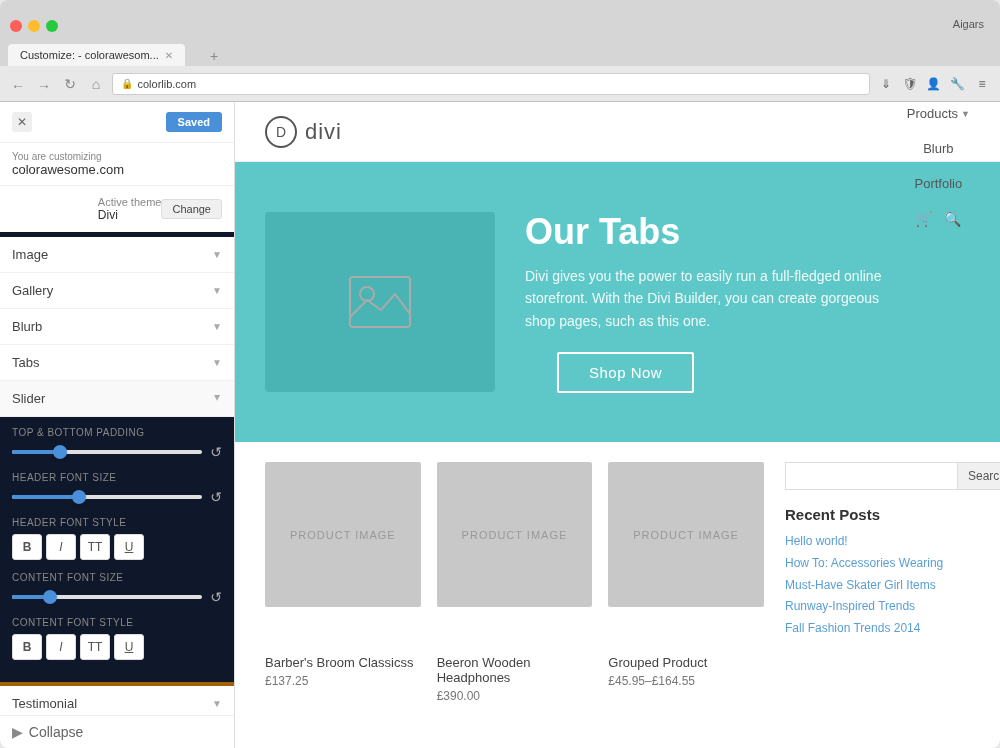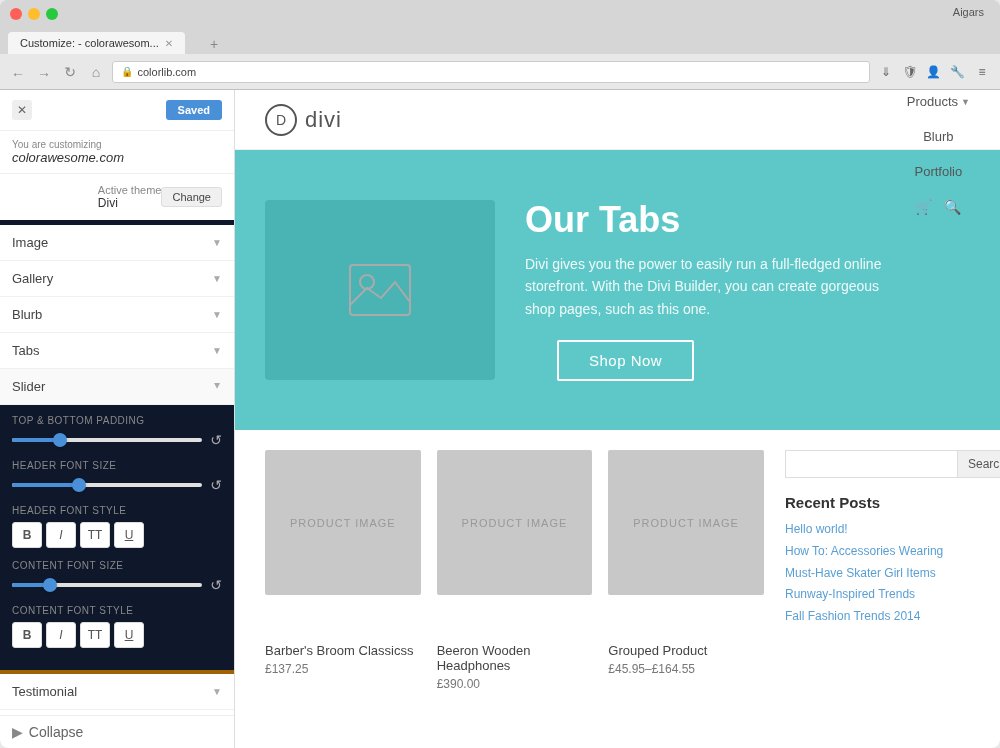--- a/index.html
+++ b/index.html
@@ -1,20 +1,20 @@
 <!DOCTYPE html>
 <html><head>
   <meta charset="utf-8">
   <style>
     * { box-sizing: border-box; margin: 0; padding: 0; }
     body { font-family: -apple-system, BlinkMacSystemFont, 'Segoe UI', sans-serif; background: #e8e8e8; width: 1000px; height: 748px; overflow: hidden; }
 
     
     .browser-frame { width: 1000px; height: 748px; background: #d6d6d6; border-radius: 8px; overflow: hidden; display: flex; flex-direction: column; }
-    .browser-titlebar { height: 28px; background: #d6d6d6; display: flex; align-items: center; padding: 0 10px; gap: 6px; }
+    .browser-titlebar { height: 28px; background: #d6d6d6; display: flex; align-items: center; padding: 0 10px; gap: 6px; margin-top: 12px; }
     .traffic-light { width: 12px; height: 12px; border-radius: 50%; }
     .tl-red { background: #ff5f56; }
     .tl-yellow { background: #ffbd2e; }
     .tl-green { background: #27c93f; }
     .browser-toolbar { height: 36px; background: #e8e8e8; display: flex; align-items: center; padding: 0 8px; gap: 6px; border-bottom: 1px solid #c0c0c0; }
     .nav-btn { width: 20px; height: 20px; display: flex; align-items: center; justify-content: center; color: #888; font-size: 14px; cursor: pointer; }
     .address-bar { flex: 1; height: 22px; background: white; border: 1px solid #ccc; border-radius: 3px; display: flex; align-items: center; padding: 0 8px; font-size: 11px; color: #444; }
     .address-icon { color: #888; margin-right: 4px; font-size: 10px; }
     .tab-bar { height: 26px; background: #d6d6d6; display: flex; align-items: flex-end; padding: 0 8px; gap: 19px; }
     .tab { height: 22px; background: #f0f0f0; border-radius: 4px 4px 0 0; padding: 0 12px; font-size: 11px; display: flex; align-items: center; gap: 6px; color: #333; }
@@ -27,21 +27,21 @@
     
     .main-content { display: flex; flex: 1; overflow: hidden; }
 
     
     .sidebar { width: 235px; background: white; display: flex; flex-direction: column; border-right: 1px solid #ddd; height: 100%; overflow: hidden; }
     .sidebar-header { padding: 10px 12px; border-bottom: 1px solid #eee; display: flex; align-items: center; justify-content: space-between; }
     .sidebar-close { width: 20px; height: 20px; background: #eee; border-radius: 3px; display: flex; align-items: center; justify-content: center; font-size: 12px; color: #666; cursor: pointer; }
     .sidebar-saved { background: #4a90d9; color: white; font-size: 11px; padding: 4px 12px; border-radius: 3px; font-weight: 600; }
     .sidebar-site-info { padding: 8px 12px; border-bottom: 1px solid #eee; }
     .sidebar-customizing { font-size: 10px; color: #888; }
-    .sidebar-site-name { font-size: 13px; color: #333; font-weight: 500; font-style: italic; }
+    .sidebar-site-name { font-size: 13px; color: #333; font-weight: 500; }
     .sidebar-theme { padding: 10px 12px; border-bottom: 5px solid #0f172a; display: flex; align-items: center; justify-content: flex-end; }
     .sidebar-theme-label { font-size: 11px; color: #888; }
     .sidebar-theme-name { font-size: 12px; color: #333; font-weight: 500; }
     .change-btn { font-size: 11px; background: #f0f0f0; border: 1px solid #ddd; padding: 3px 10px; border-radius: 3px; cursor: pointer; color: #444; }
 
     .sidebar-menu { overflow-y: auto; flex: 1; }
     .menu-item { display: flex; align-items: center; justify-content: space-between; padding: 10px 12px; border-bottom: 1px solid #f0f0f0; cursor: pointer; }
     .menu-item-label { font-size: 13px; color: #444; }
     .menu-arrow { font-size: 10px; color: #aaa; }
     .menu-item.active { background: #f9f9f9; }

